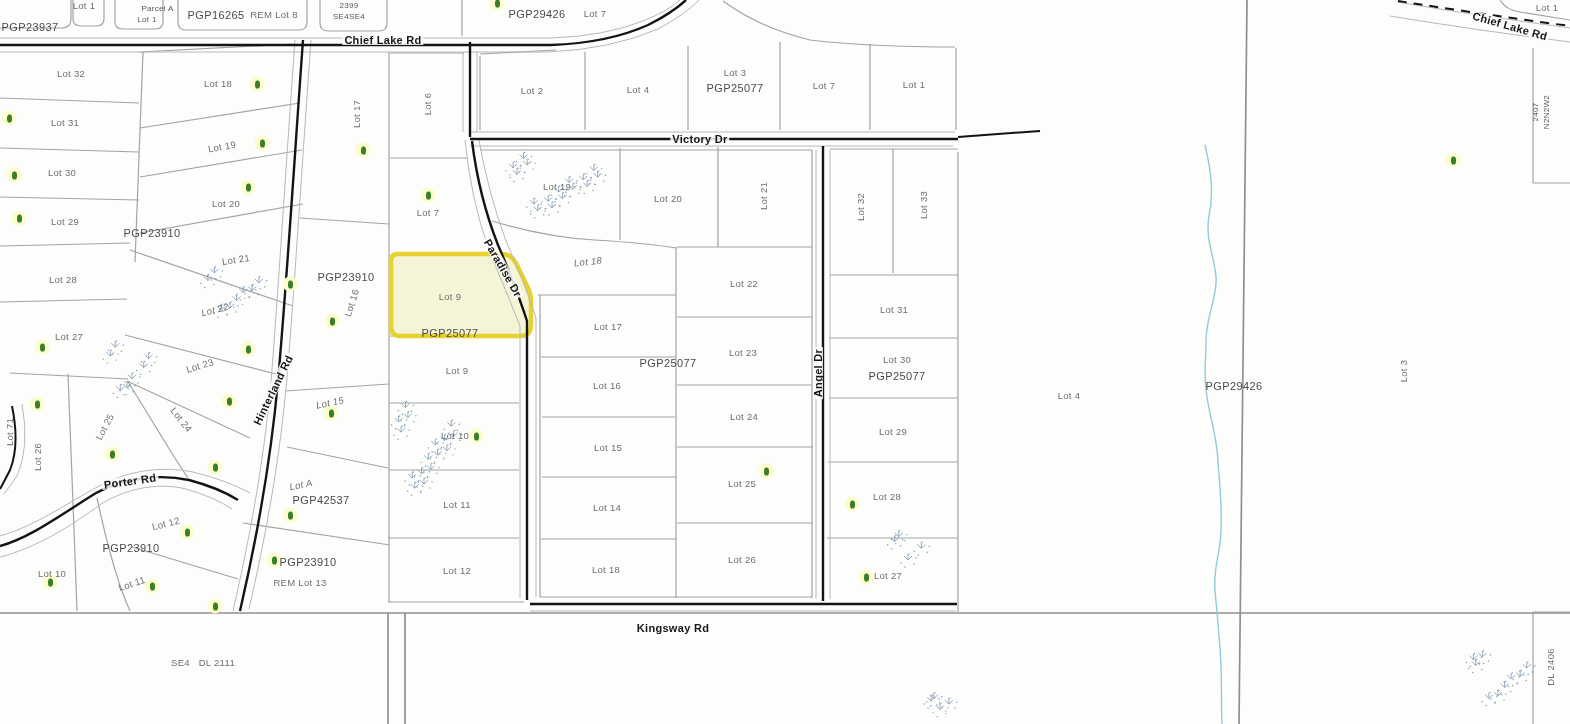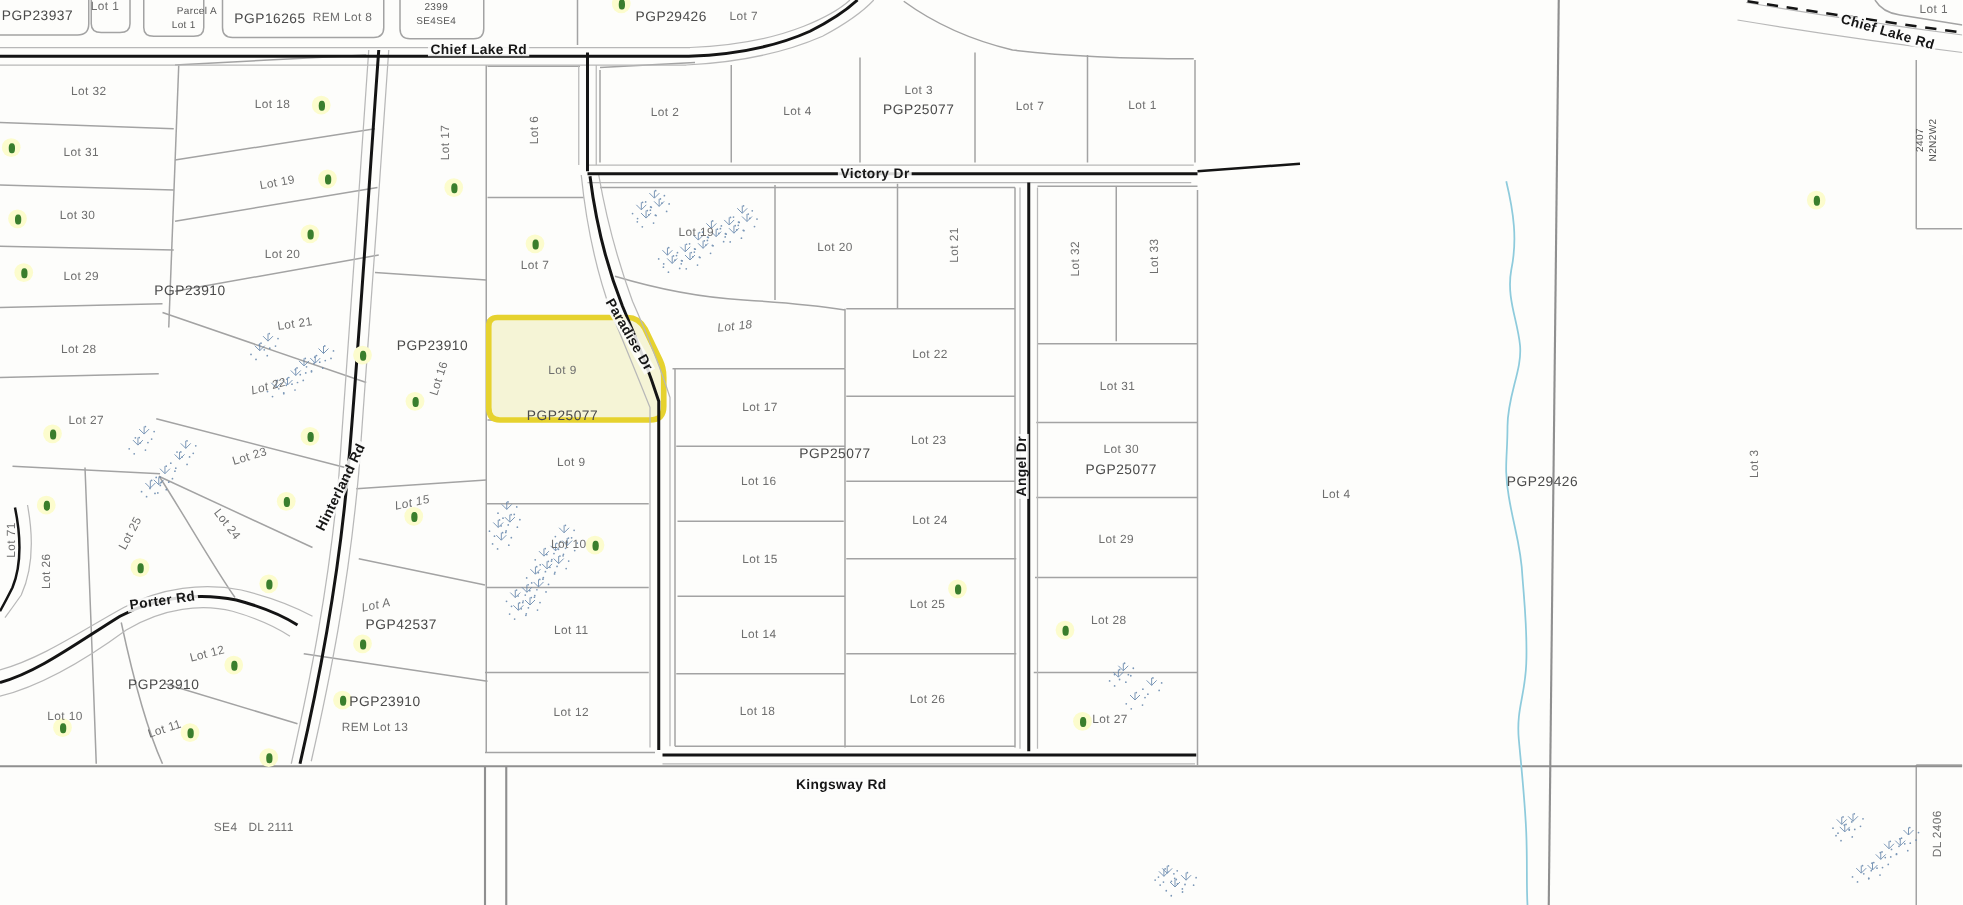--- a/index.html
+++ b/index.html
@@ -654,21 +654,21 @@
 
   <div id="labels-layer">
       <div class="lbl road" style="left: 383px; top: 40px;">Chief Lake Rd</div>
       <div class="lbl road" style="left: 1510px; top: 26px; transform: translate(-50%, -50%) rotate(16deg);">Chief Lake Rd</div>
       <div class="lbl road" style="left: 700px; top: 139px;">Victory Dr</div>
       <div class="lbl road" style="left: 503px; top: 268px; transform: translate(-50%, -50%) rotate(60deg);">Paradise Dr</div>
       <div class="lbl road" style="left: 818px; top: 373px; transform: translate(-50%, -50%) rotate(-90deg);">Angel Dr</div>
       <div class="lbl road" style="left: 673px; top: 628px;">Kingsway Rd</div>
       <div class="lbl road" style="left: 273px; top: 390px; transform: translate(-50%, -50%) rotate(-64deg);">Hinterland Rd</div>
       <div class="lbl road" style="left: 130px; top: 481px; transform: translate(-50%, -50%) rotate(-8deg);">Porter Rd</div>
-      <div class="lbl plan" style="left: 30px; top: 13px;">PGP23937</div>
+      <div class="lbl plan" style="left: 30px; top: 27px;">PGP23937</div>
       <div class="lbl lot" style="left: 84px; top: 6px;">Lot 1</div>
       <div class="lbl small" style="left: 151px; top: 9px; padding-left: 13px;">Parcel A</div>
       <div class="lbl small" style="left: 147px; top: 20px;">Lot 1</div>
       <div class="lbl plan" style="left: 216px; top: 15px;">PGP16265</div>
       <div class="lbl lot" style="left: 274px; top: 15px;">REM Lot 8</div>
       <div class="lbl small" style="left: 349px; top: 6px;">2399</div>
       <div class="lbl small" style="left: 349px; top: 17px;">SE4SE4</div>
       <div class="lbl plan" style="left: 537px; top: 14px;">PGP29426</div>
       <div class="lbl lot" style="left: 595px; top: 14px;">Lot 7</div>
       <div class="lbl lot" style="left: 1547px; top: 8px;">Lot 1</div>

